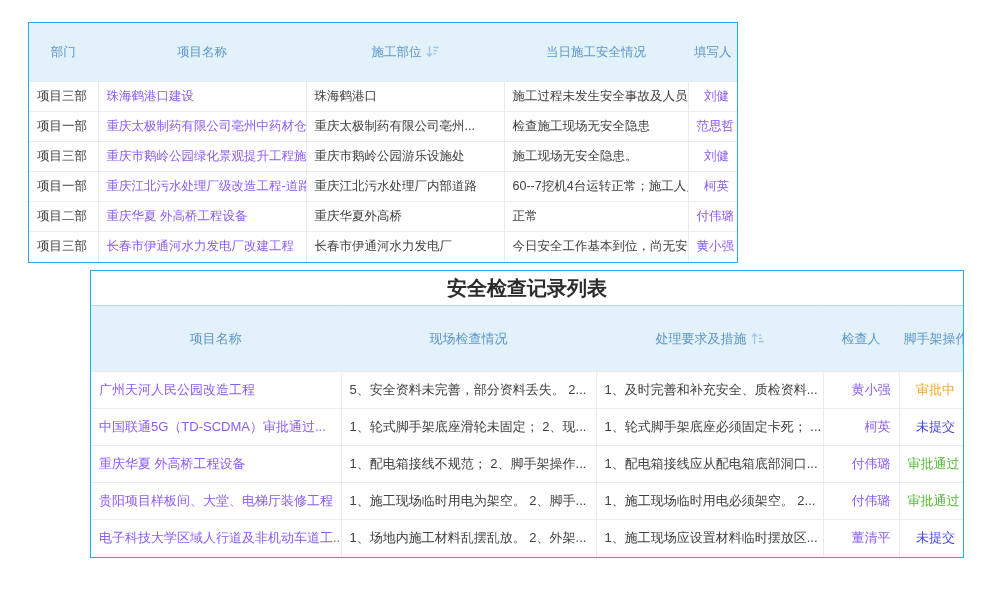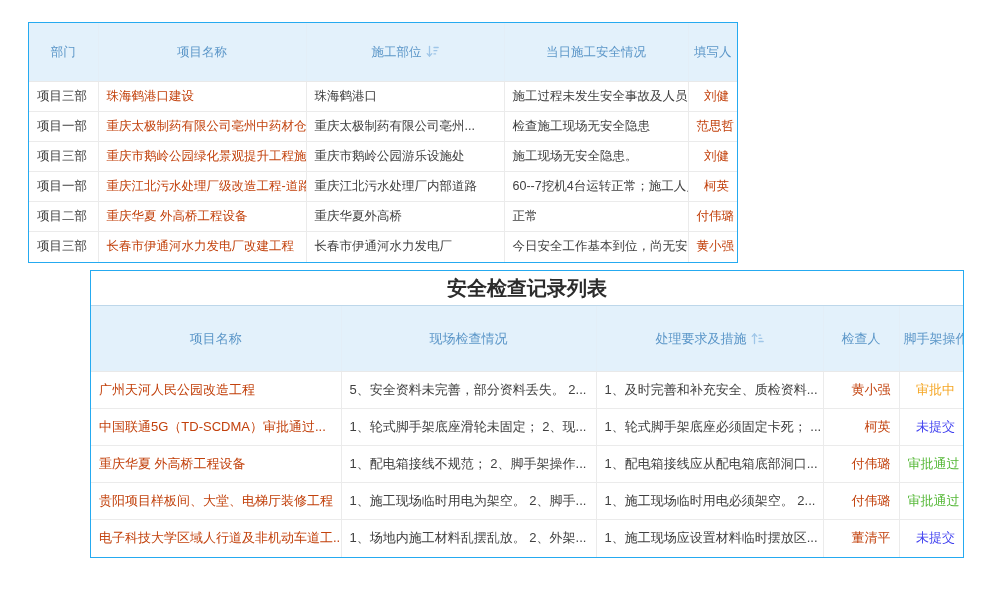--- a/index.html
+++ b/index.html
@@ -60,21 +60,21 @@
   #log-panel .panel-title { height: 31px; line-height: 31px; font-size: 19px; }
   #log-panel th { height: 26px; font-size: 12.5px; }
   #log-panel td { height: 30px; font-size: 12.5px; }
 
   
   #check-panel { left: 90px; top: 270px; width: 874px; }
   #check-panel .panel-title { height: 35px; line-height: 35px; font-size: 20px; }
   #check-panel th { height: 33px; font-size: 13px; }
   #check-panel td { height: 37px; font-size: 13px; }
 
-  .link { color: #c2410c; cursor: pointer; }
+  .link { color: #8b5cf6; cursor: pointer; }
   .center { text-align: right; }
   .sort-icon { vertical-align: -2px; margin-left: 4px; cursor: pointer; }
 </style>
 </head>
 <body>
 
 <div id="log-panel" class="panel">
   <table>
     <colgroup>
       <col style="width:69px">

